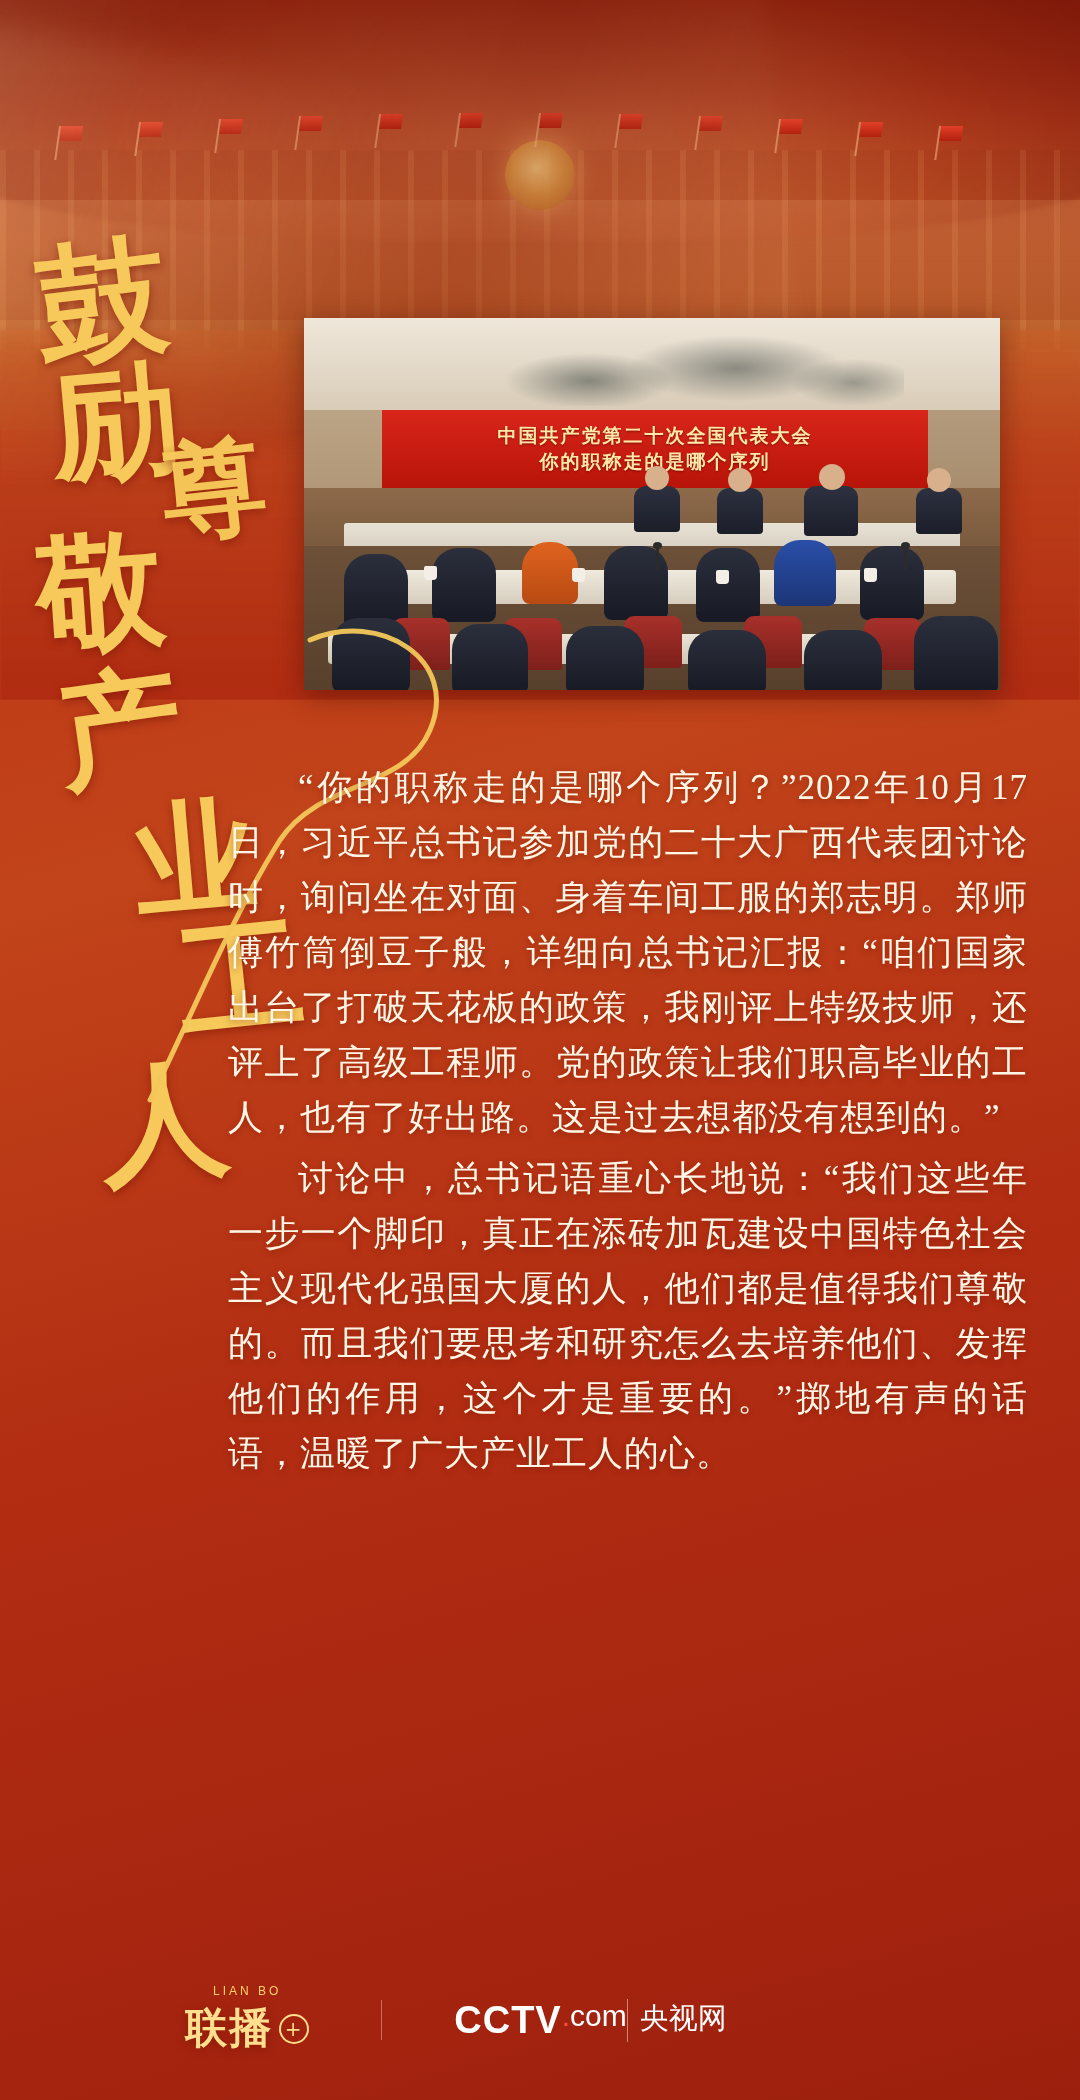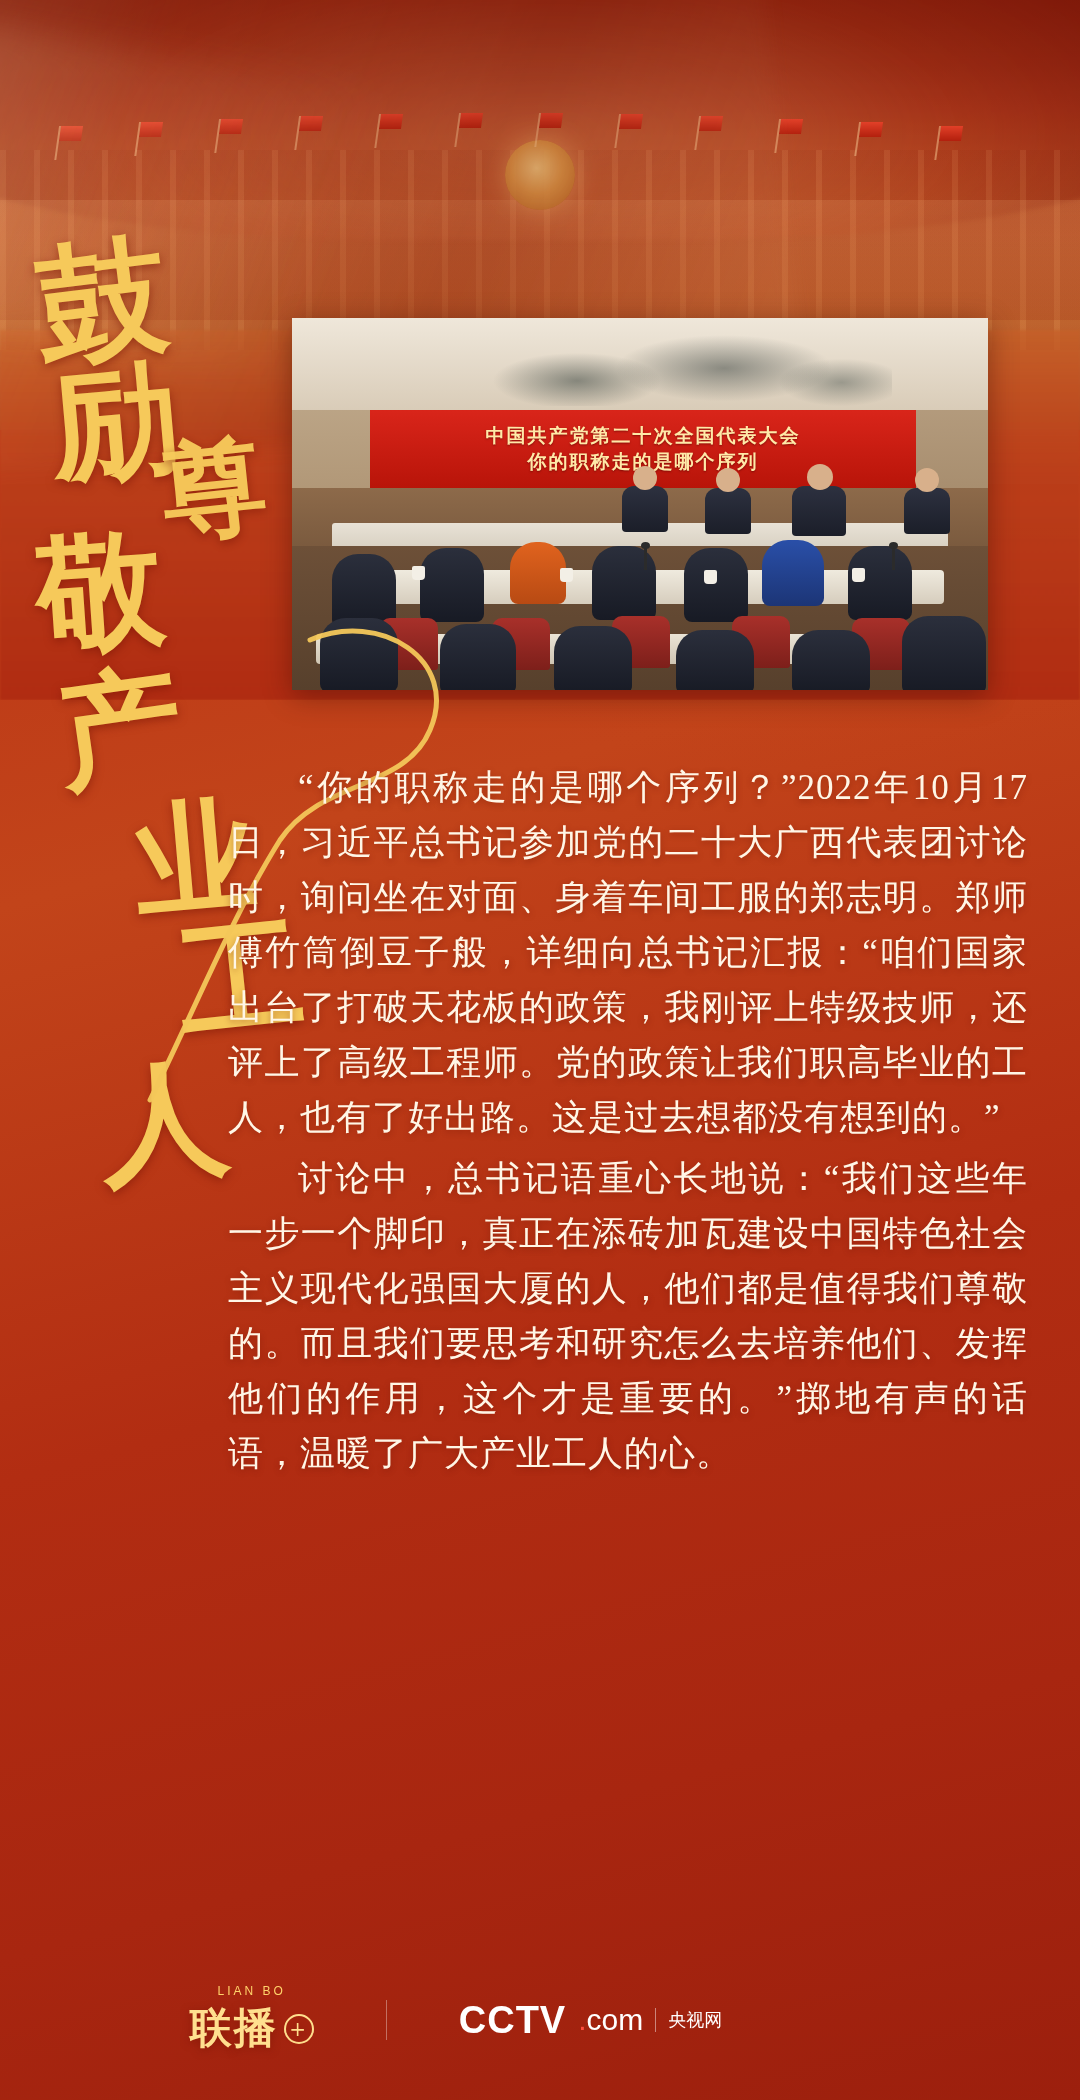--- a/index.html
+++ b/index.html
@@ -87,21 +87,21 @@
   }
   .silk2 {
     position:absolute; left:-200px; top:60px; width:760px; height:300px;
     background:linear-gradient(100deg, rgba(255,210,160,0.22), rgba(170,40,15,0.0) 70%);
     transform:rotate(10deg);
     filter:blur(16px);
   }
 
   
   .photo {
-    position:absolute; left:292px; top:318px; width:696px; height:372px;
+    position:absolute; left:304px; top:318px; width:696px; height:372px;
     overflow:hidden;
     background:#2a1a14;
     box-shadow:0 6px 26px rgba(60,10,4,0.45);
     text-align:right;
   }
   .ph-wallart {
     position:absolute; left:0; top:0; width:696px; height:92px;
     background:linear-gradient(180deg,#efe7da 0%, #e2d7c6 60%, #d9ccb8 100%);
   }
   .ph-ink {
@@ -238,29 +238,29 @@
     color:#ffdf8e; font-size:42px; font-weight:bold; letter-spacing:2px;
     font-family:"DejaVu Serif", serif;
     text-shadow:0 2px 8px rgba(120,20,5,0.6);
     position:relative;
   }
   .logo-lianbo .plus {
     display:inline-block; width:30px; height:30px; border-radius:50%;
     border:2px solid #ffdf8e; color:#ffdf8e; font-size:20px; line-height:26px;
     text-align:center; margin-left:6px; vertical-align:6px; font-weight:normal;
   }
-  .logo-cctv { display:flex; align-items:center; gap:12px; }
+  .logo-cctv { display:flex; }
   .logo-cctv .cctv {
     color:#fff; font-size:38px; font-weight:bold; letter-spacing:1px;
     font-family:"Liberation Sans", sans-serif;
   }
   .logo-cctv .dotcom { color:#fff; font-size:30px; }
   .logo-cctv .dotcom .red { color:#ff4d3d; }
   .logo-cctv .cn {
-    color:#fff; font-size:18px; font-family:"Liberation Serif", serif;
+    color:#fff; font-size:29px; font-family:"Liberation Serif", serif;
     border-left:1px solid rgba(255,255,255,0.45); padding-left:12px;
   }
   .divider-vert {
     width:1px; height:40px; background:rgba(255,255,255,0.35);
   }
 </style>
 </head>
 <body>
 
 <div class="poster">

